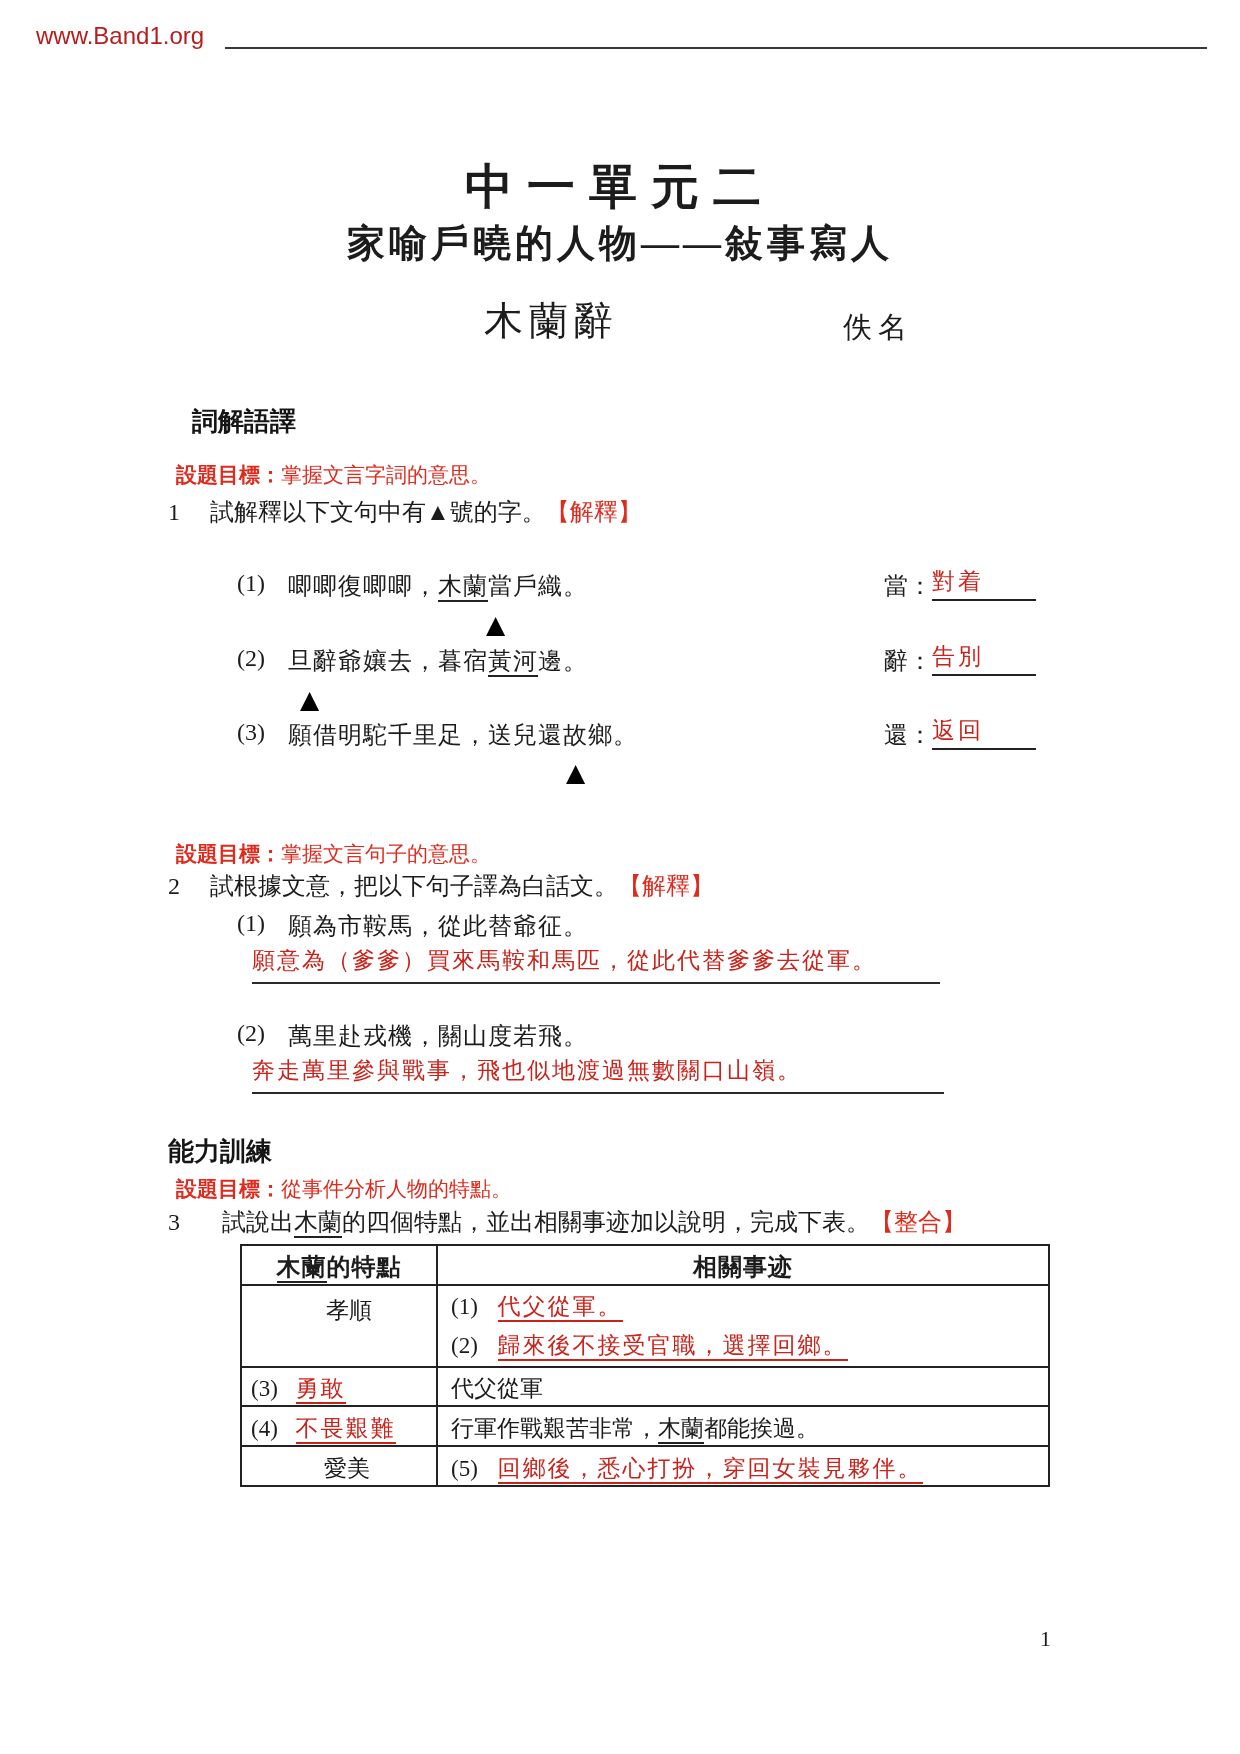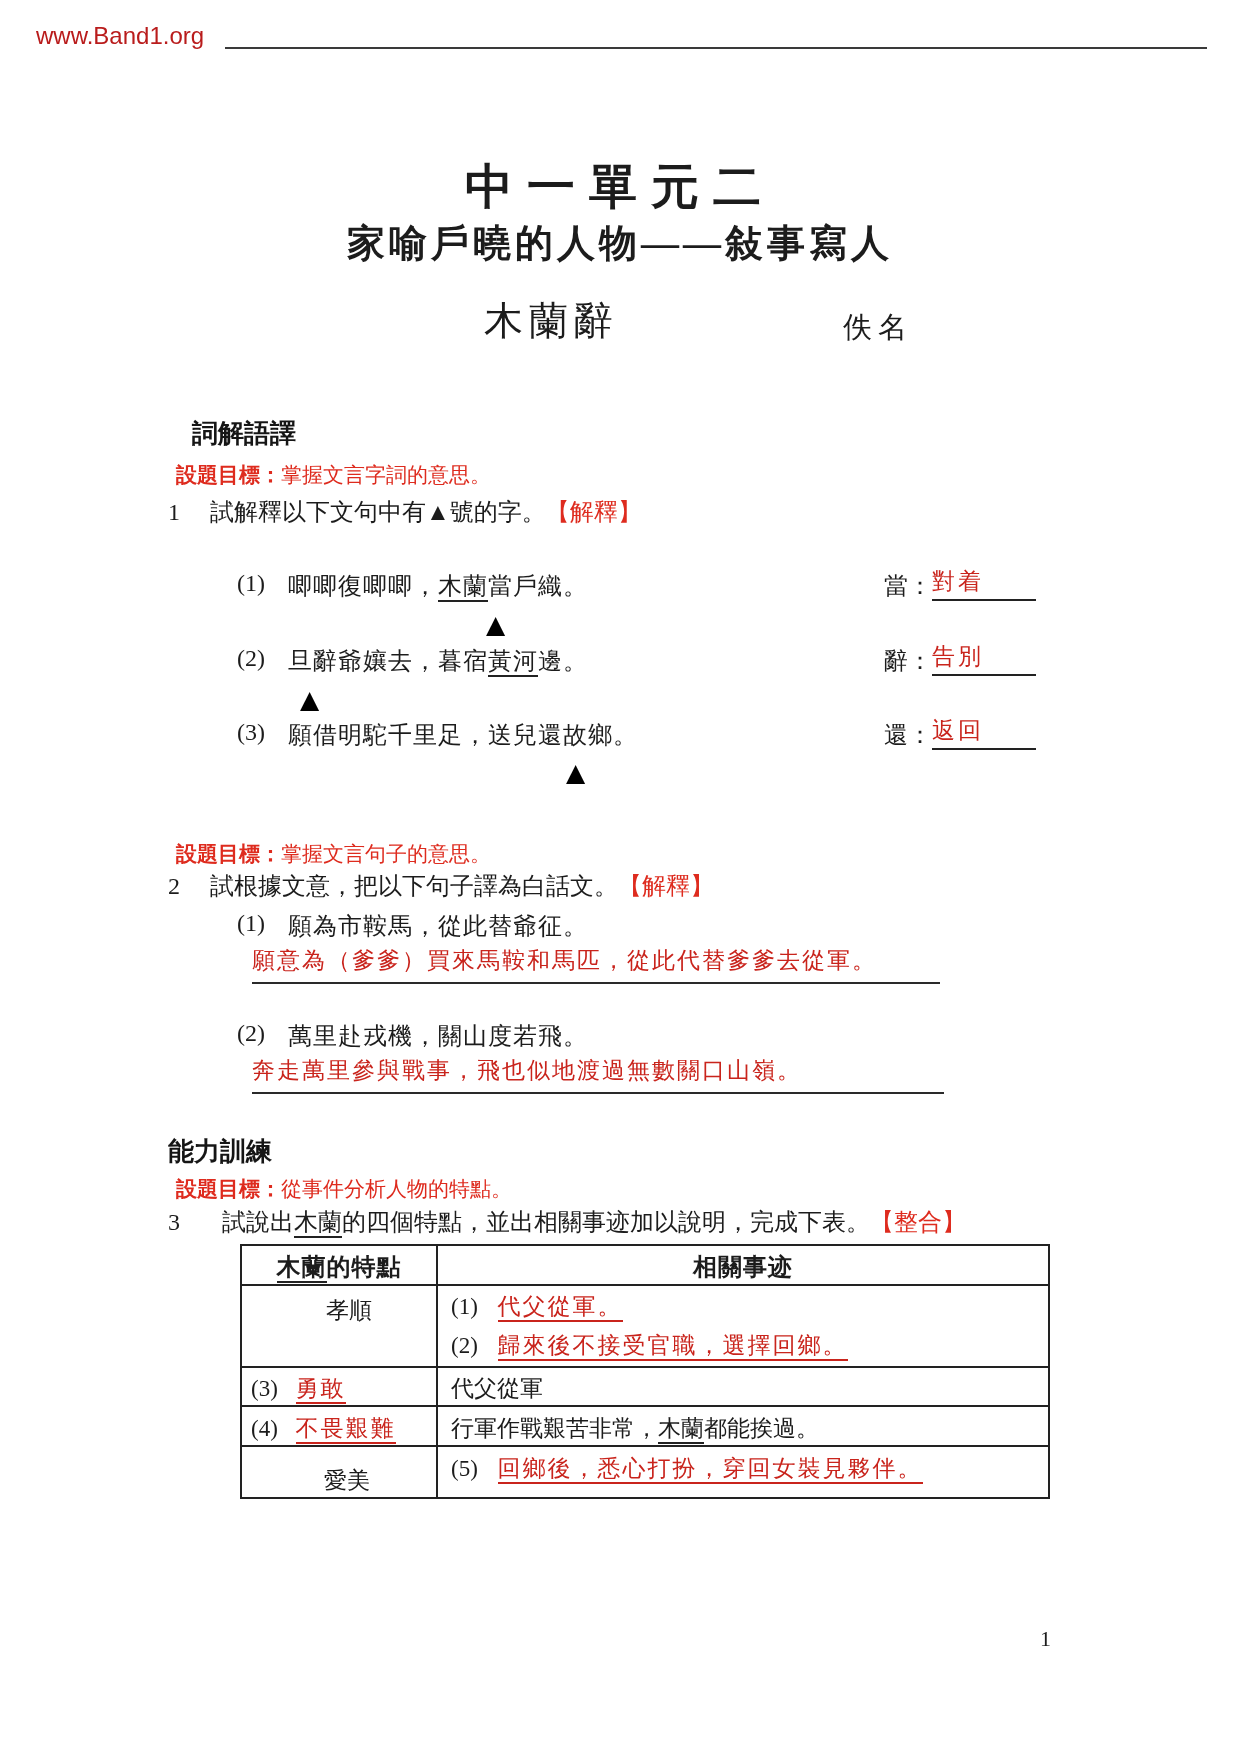--- a/index.html
+++ b/index.html
@@ -58,21 +58,21 @@
 <div class="page">
 
   <div class="abs site">www.Band1.org</div>
   <div class="abs header-rule"></div>
 
   <div class="abs title-unit">中一單元二</div>
   <div class="abs title-theme">家喻戶曉的人物——敍事寫人</div>
   <div class="abs work-title">木蘭辭</div>
   <div class="abs author">佚名</div>
 
-  <div class="abs sec-heading" style="left:168px;top:416px;padding-left:24px;">詞解語譯</div>
+  <div class="abs sec-heading" style="left:168px;top:404px;padding-left:24px;">詞解語譯</div>
 
   <div class="abs objective" style="left:168px;top:461px;">
     <span class="obj-label">設題目標：</span><span>掌握文言字詞的意思。</span>
   </div>
 
   <div class="abs" style="left:168px;top:496px;">
     <span class="q-num">1</span>
     <span class="q-text" style="margin-left:26px;"><span>試解釋以下文句中有▲號的字。</span><span class="tag">【解釋】</span></span>
   </div>
 
@@ -178,21 +178,21 @@
           <span>(4)</span>
           <span class="red-fill" style="margin-left:12px;">不畏艱難</span>
         </div>
       </td>
       <td>
         <div class="cell" style="padding:5px 0 0 12px;"><span>行軍作戰艱苦非常，</span><span class="u-black">木蘭</span><span>都能挨過。</span></div>
       </td>
     </tr>
     <tr>
       <td style="height:34px;">
-        <div class="cell cell-center" style="padding-top:17px;margin-left:16px;">愛美</div>
+        <div class="cell cell-center" style="padding-top:5px;margin-left:16px;">愛美</div>
       </td>
       <td>
         <div class="cell" style="padding:5px 0 0 12px;">
           <span>(5)</span>
           <span class="red-fill" style="margin-left:14px;">回鄉後，悉心打扮，穿回女裝見夥伴。</span>
         </div>
       </td>
     </tr>
   </tbody>
     </table>

